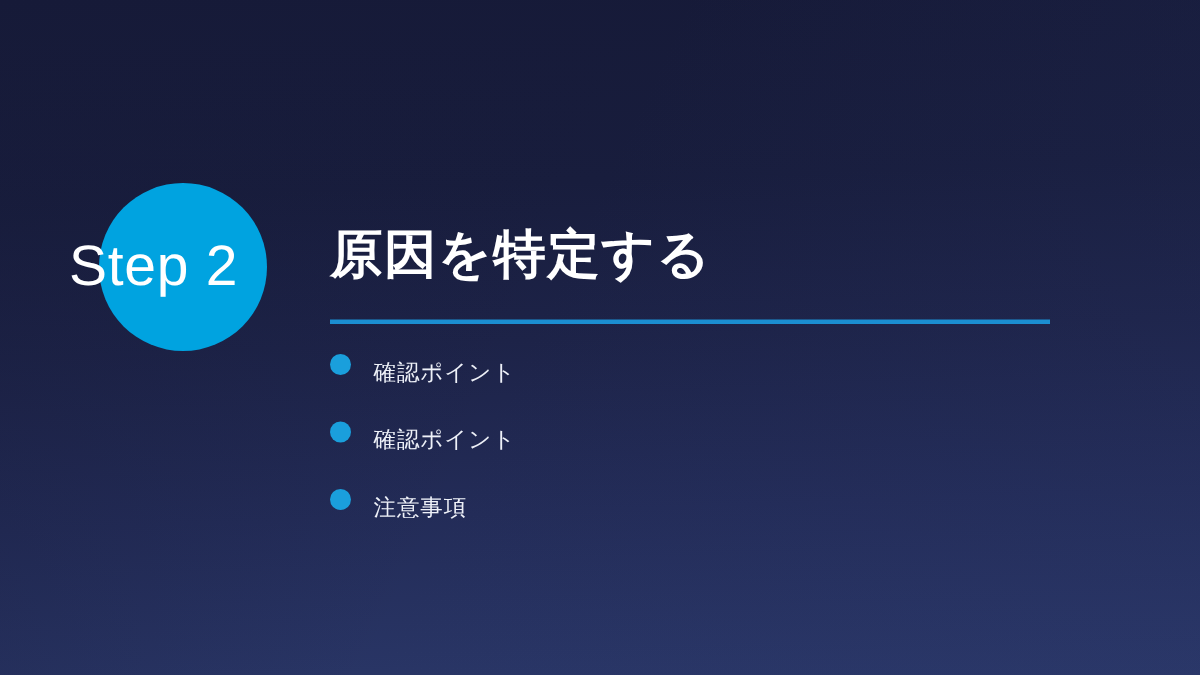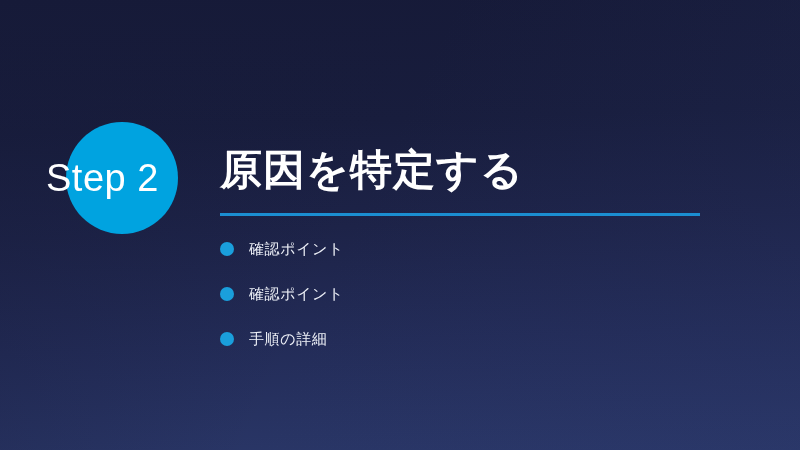--- a/index.html
+++ b/index.html
@@ -54,21 +54,21 @@
     letter-spacing: 0.5px;
     white-space: nowrap;
   }
 
   
   #slide-title {
     position: absolute;
     left: 220px;
     top: 147px;
     color: #ffffff;
-    font-size: 42px;
+    font-size: 35px;
     font-weight: bold;
     letter-spacing: 1px;
     line-height: 46px;
     white-space: nowrap;
   }
 
   #title-rule {
     position: absolute;
     left: 220px;
     top: 213px;
@@ -80,21 +80,20 @@
   
   #bullet-list {
     position: absolute;
     left: 220px;
     top: 236px;
     width: 470px;
   }
 
   .bullet-row {
     display: flex;
-    align-items: center;
     height: 25px;
     margin-bottom: 20px;
   }
 
   .bullet-dot {
     flex: 0 0 auto;
     width: 14px;
     height: 14px;
     border-radius: 50%;
     background: #1a9fdc;
@@ -132,19 +131,19 @@
         <span class="bullet-text">確認ポイント</span>
       </div>
 
       <div class="bullet-row">
         <span class="bullet-dot"></span>
         <span class="bullet-text">確認ポイント</span>
       </div>
 
       <div class="bullet-row">
         <span class="bullet-dot"></span>
-        <span class="bullet-text">手順の詳細</span>
+        <span class="bullet-text">注意事項</span>
       </div>
 
     </div>
 
   </div>
 </div>
 
 </body></html>

